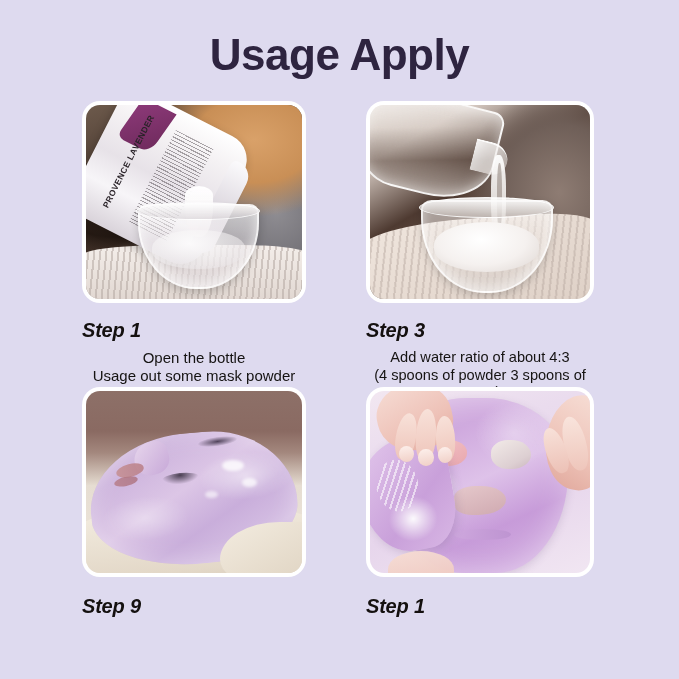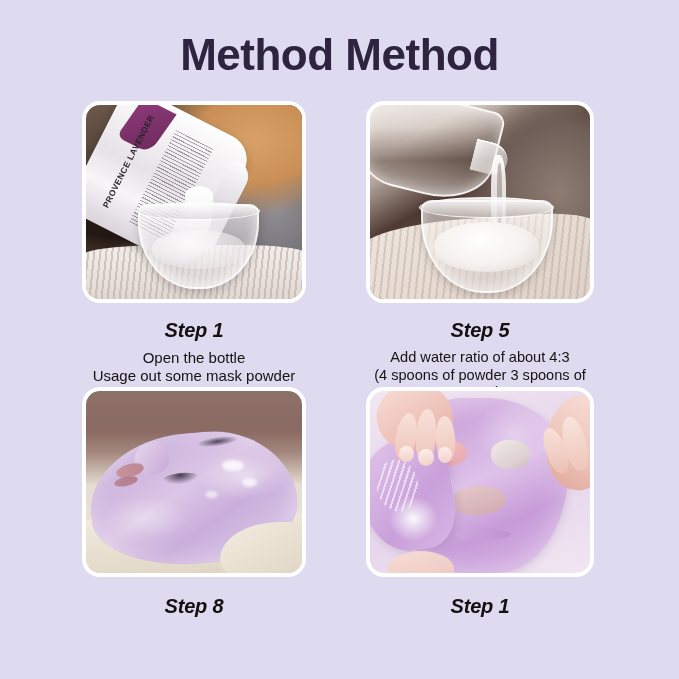--- a/index.html
+++ b/index.html
@@ -56,21 +56,21 @@
   .photo {
     position: relative;
     width: 100%;
     height: 100%;
     border-radius: 14px;
     overflow: hidden;
   }
 
   
   .step-label {
-    text-align: center;
+    text-align: left;
     font-size: 20px;
     font-weight: bold;
     font-style: italic;
     color: #14100f;
     margin-top: 16px;
     letter-spacing: -0.2px;
   }
   .step-block.row2 .step-label { margin-top: 18px; }
 
   .step-desc {
@@ -430,21 +430,21 @@
     position: absolute; left: 8%; bottom: -8%;
     width: 30%; height: 20%;
     border-radius: 50% 50% 40% 40%;
     background: linear-gradient(170deg,#f6ddd5,#eec5bb);
     opacity: .95;
   }
 </style>
 </head>
 <body>
 
-<h1 class="page-title">Method Method</h1>
+<h1 class="page-title">Usage Apply</h1>
 
 <div class="steps-grid">
 
   <div class="step-block" id="step-1">
     <div class="photo-frame">
       <div class="photo">
         <div class="p1-bg"></div>
         <div class="p1-hair"></div>
         <div class="p1-towel"></div>
         <div class="p1-bottle">
@@ -476,21 +476,21 @@
           <div class="p2-pitcher-spout"></div>
         </div>
         <div class="p2-stream"></div>
         <div class="p2-stream-b"></div>
         <div class="p2-bowl">
           <div class="p2-bowl-rim"></div>
           <div class="p2-powder"></div>
         </div>
       </div>
     </div>
-    <div class="step-label">Step 5</div>
+    <div class="step-label">Step 3</div>
     <div class="step-desc">Add water ratio of about 4:3
 (4 spoons of powder 3 spoons of water)</div>
   </div>
 
   <div class="step-block row2" id="step-3">
     <div class="photo-frame">
       <div class="photo">
         <div class="p3-bg"></div>
         <div class="p3-pillow"></div>
         <div class="p3-face"></div>
@@ -498,21 +498,21 @@
         <div class="p3-lip"></div>
         <div class="p3-lip2"></div>
         <div class="p3-lash"></div>
         <div class="p3-brow"></div>
         <div class="p3-gloss1"></div>
         <div class="p3-gloss2"></div>
         <div class="p3-gloss3"></div>
         <div class="p3-shoulder"></div>
       </div>
     </div>
-    <div class="step-label">Step 8</div>
+    <div class="step-label">Step 9</div>
   </div>
 
   <div class="step-block row2" id="step-4">
     <div class="photo-frame">
       <div class="photo">
         <div class="p4-bg"></div>
         <div class="p4-mask"></div>
         <div class="p4-eye-l"></div>
         <div class="p4-eye-r"></div>
         <div class="p4-mouth"></div>

